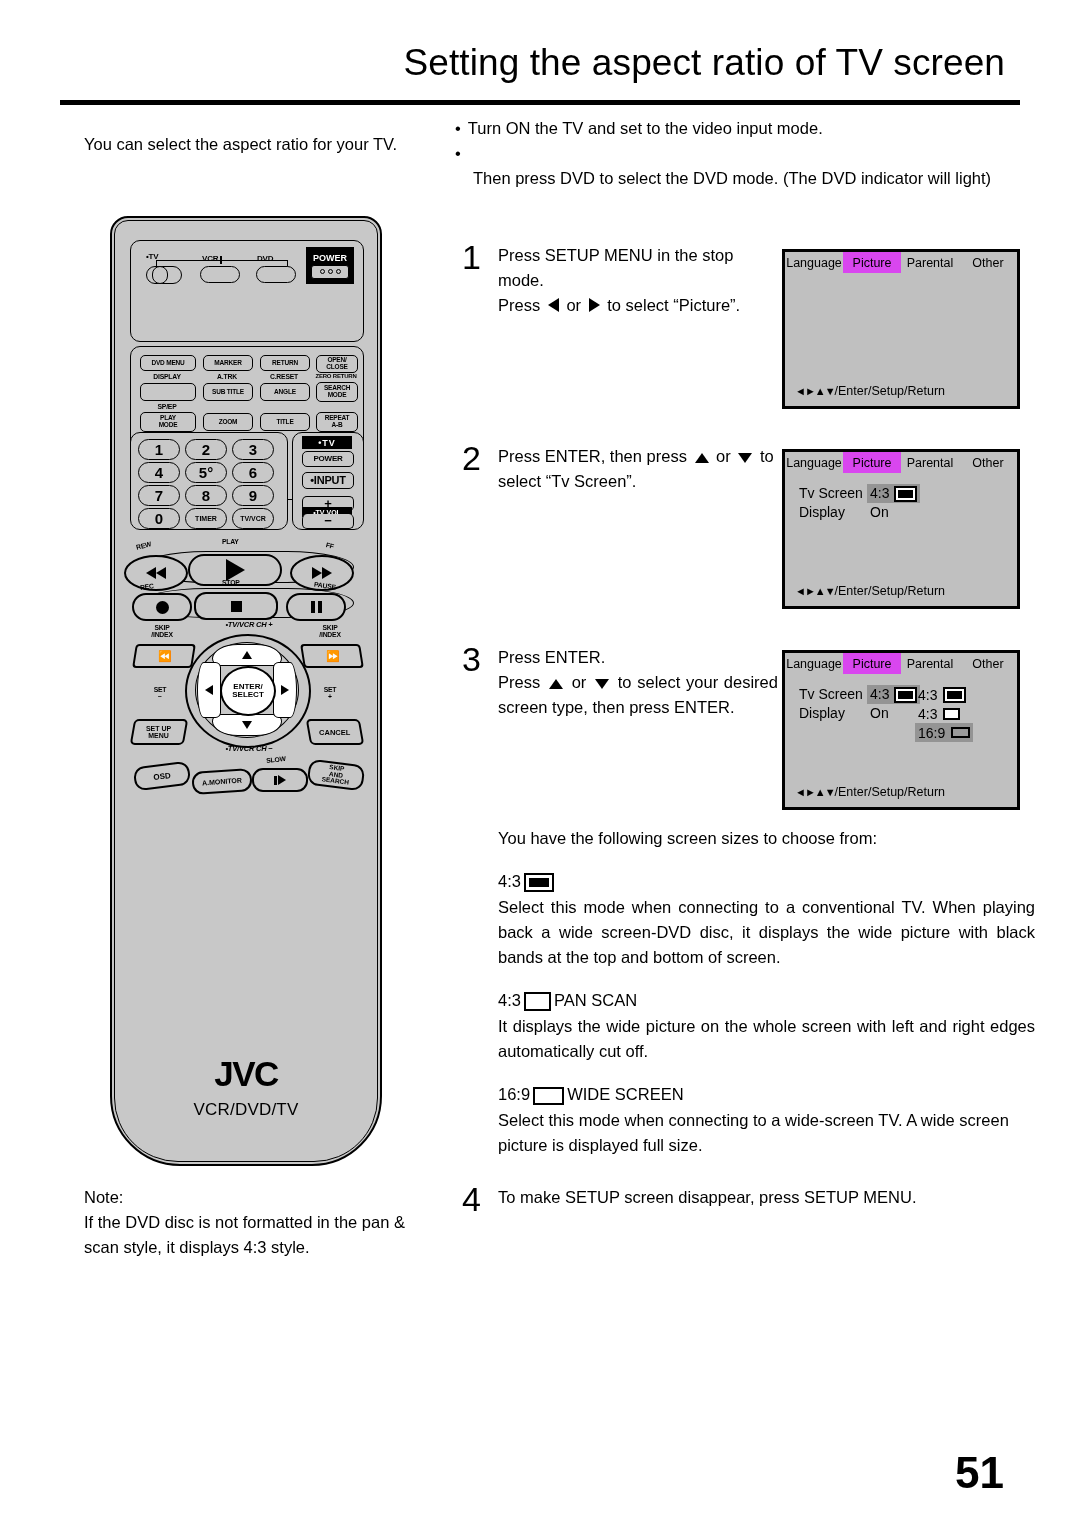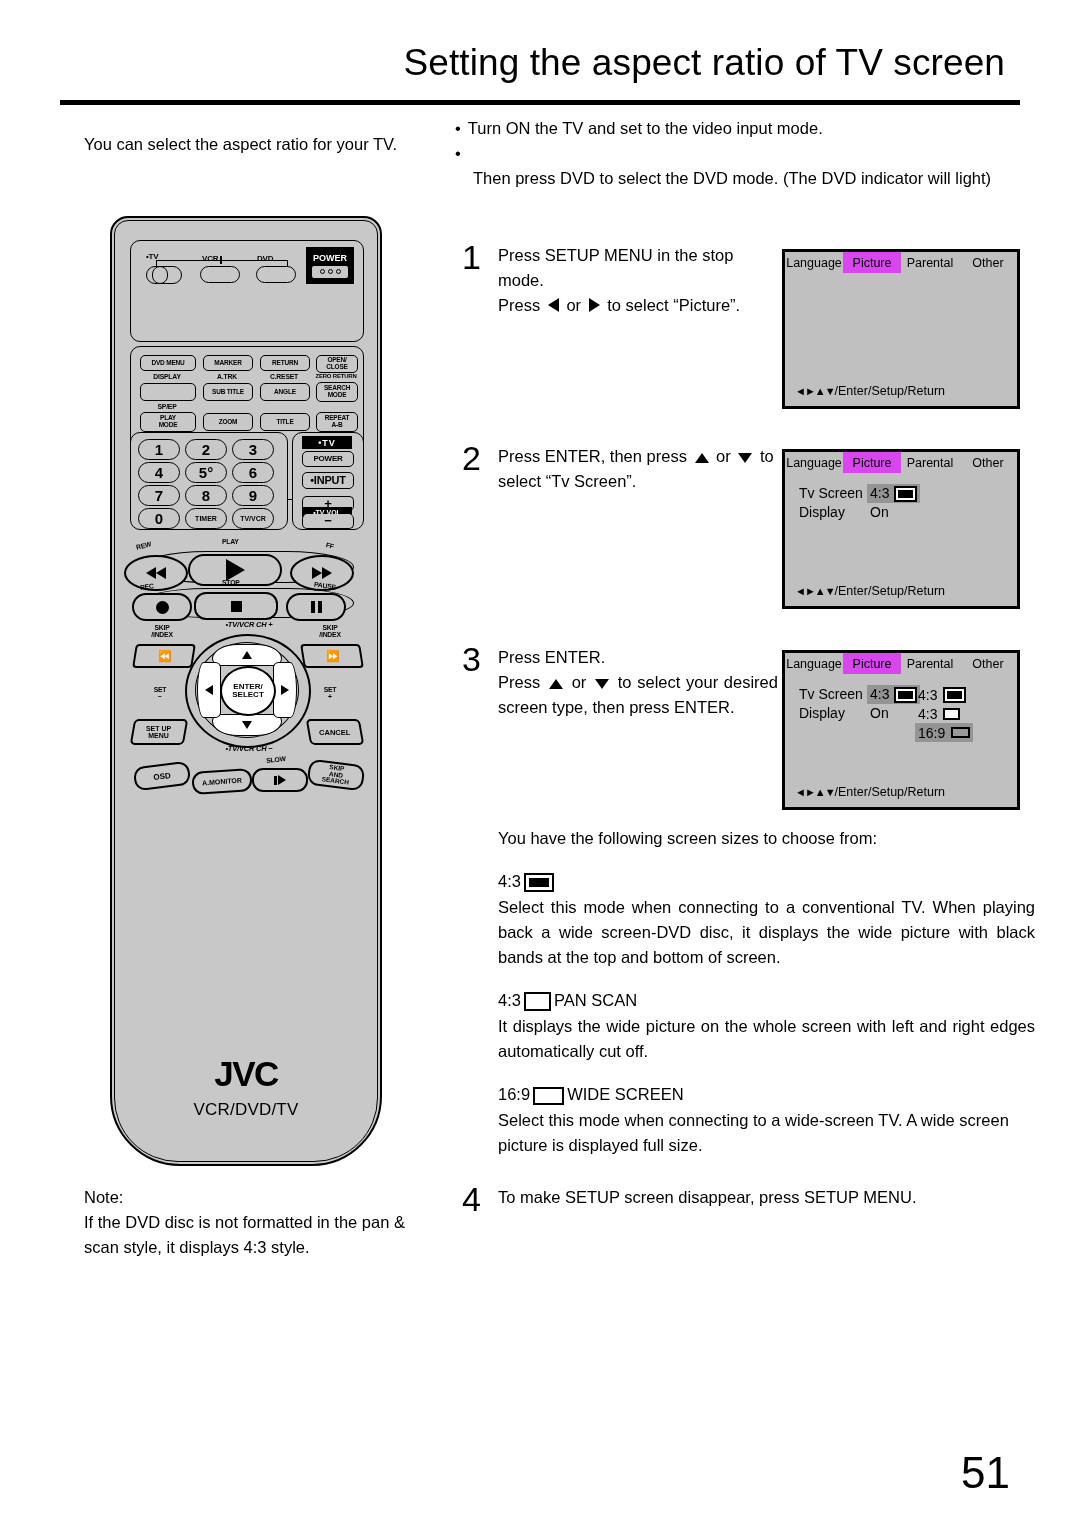--- a/index.html
+++ b/index.html
@@ -127,21 +127,21 @@
   .tri-u{border-left:7px solid transparent;border-right:7px solid transparent;border-bottom:10px solid #000;margin:0 3px;}
   .tri-d{border-left:7px solid transparent;border-right:7px solid transparent;border-top:10px solid #000;margin:0 3px;}
 
   #body-text{position:absolute;left:498px;top:826px;width:537px;
     font-size:16.5px;line-height:25px;}
   .bt-head{font-size:16.5px;line-height:28px;}
   .bt-par{text-align:justify;}
   .gap{height:16px;}
 
   #page-number{
-    position:absolute;right:70px;bottom:28px;font-size:44px;font-weight:400;text-align:center;
+    position:absolute;right:76px;bottom:28px;font-size:44px;font-weight:700;text-align:center;
   }
 </style>
 </head>
 <body>
 
 <div class="page">
 
   <div id="title-bar">
     <div id="page-title">Setting the aspect ratio of TV screen</div>
   </div>

